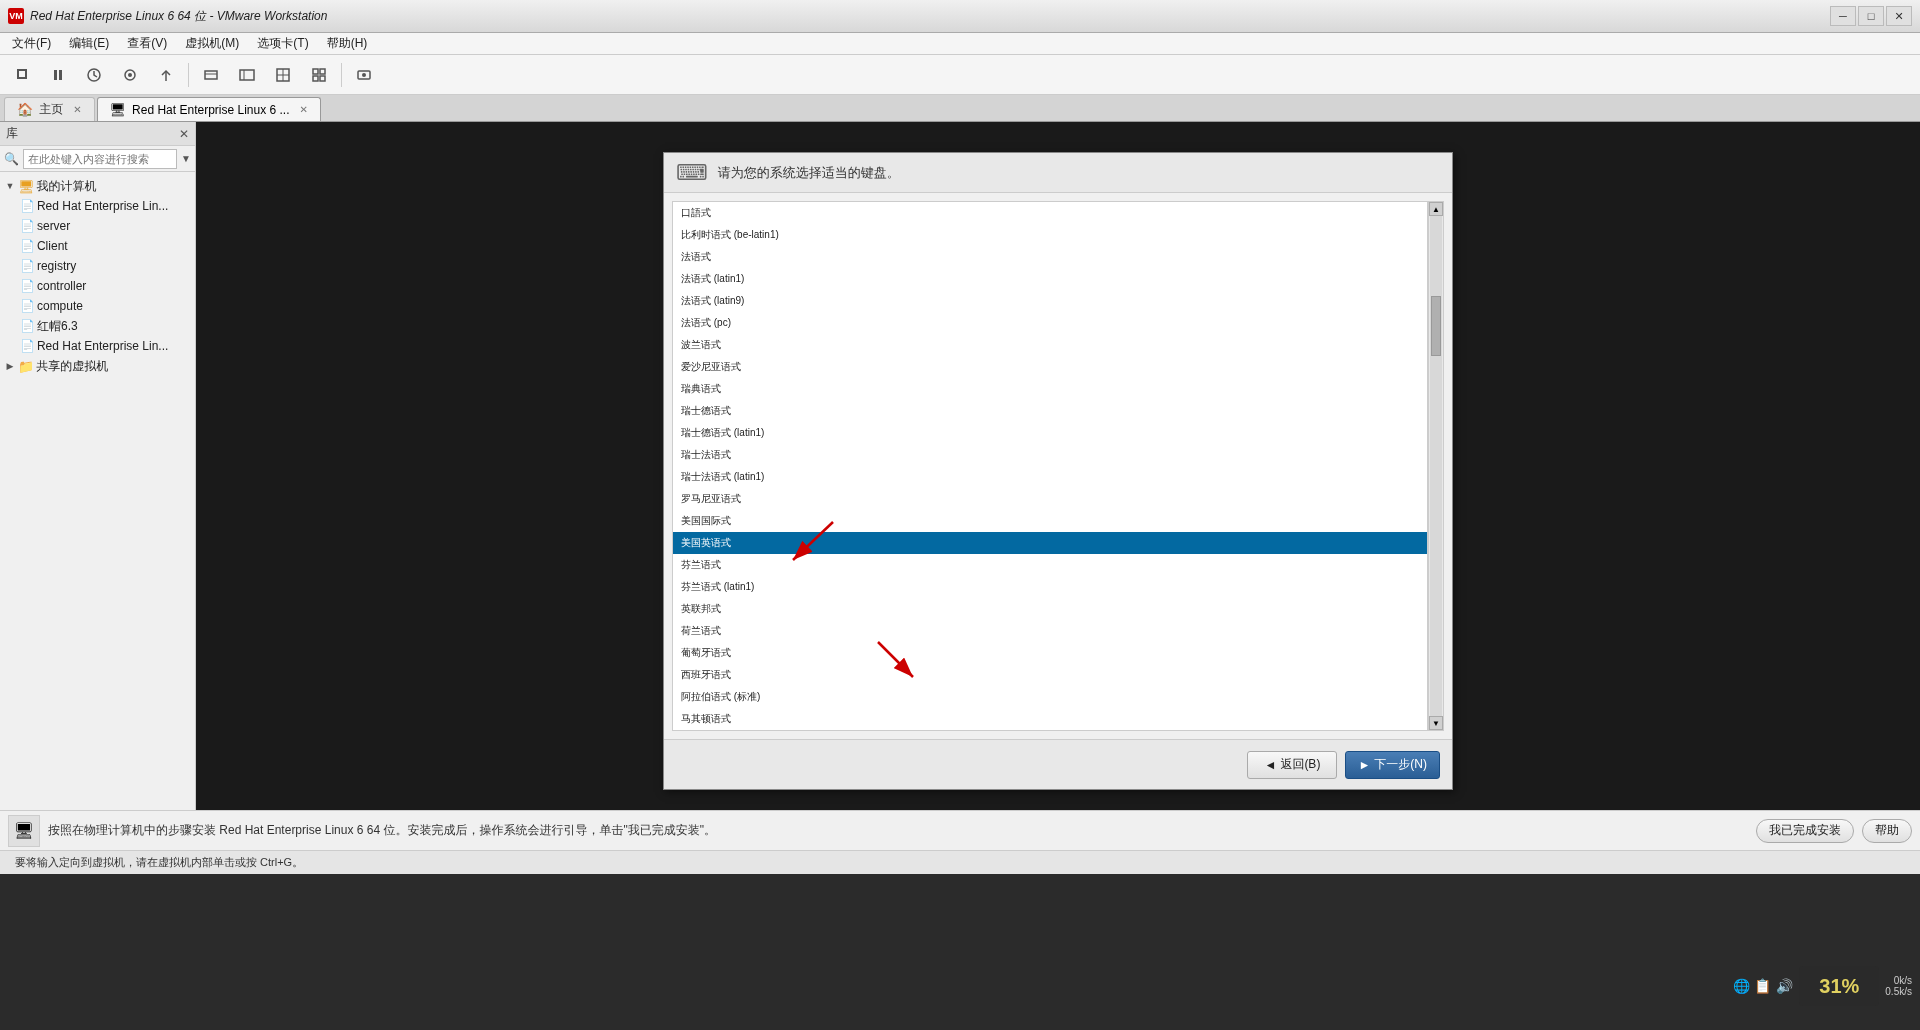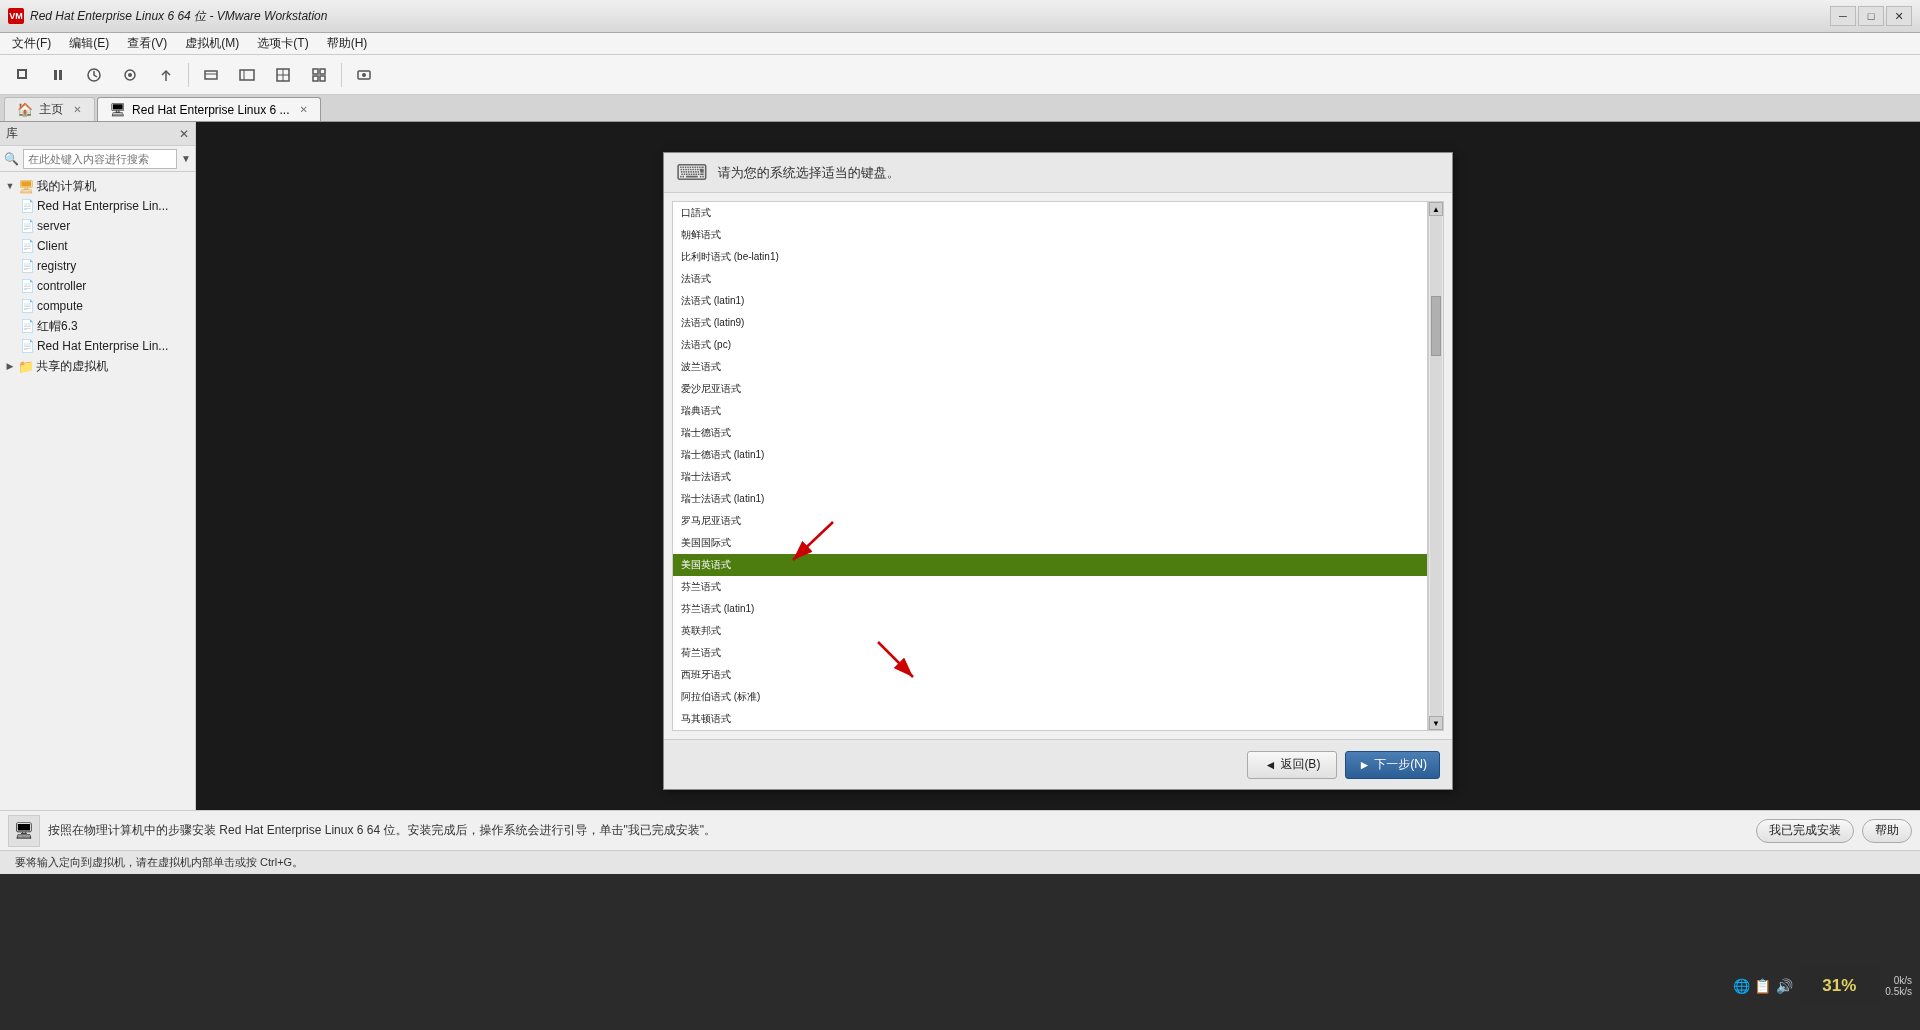--- a/index.html
+++ b/index.html
@@ -259,21 +259,21 @@
     .list-item {
       height: 22px;
       padding: 0 8px;
       display: flex;
       align-items: center;
       font-size: 10px;
       color: #222;
       cursor: pointer;
     }
     .list-item.selected {
-      background: #4d7c0f;
+      background: #0369a1;
       color: white;
     }
     .dialog-scrollbar {
       width: 16px;
       background: #e8e8e8;
       border: 1px solid #ccc;
       margin: 8px 8px 8px 0;
       display: flex;
       flex-direction: column;
       align-items: center;
@@ -601,40 +601,40 @@
 
         <div class="dialog-header">
           <span class="dialog-header-icon">⌨</span>
           <span class="dialog-header-text">请为您的系统选择适当的键盘。</span>
         </div>
 
         <div class="dialog-list-container" style="height: 520px;">
           <div class="dialog-list" id="keyboard-list">
 
           <div class="list-item">口語式</div>
-              <div class="list-item">朝鲜语式</div>
               <div class="list-item">比利时语式 (be-latin1)</div>
               <div class="list-item">法语式</div>
               <div class="list-item">法语式 (latin1)</div>
               <div class="list-item">法语式 (latin9)</div>
               <div class="list-item">法语式 (pc)</div>
               <div class="list-item">波兰语式</div>
               <div class="list-item">爱沙尼亚语式</div>
               <div class="list-item">瑞典语式</div>
               <div class="list-item">瑞士德语式</div>
               <div class="list-item">瑞士德语式 (latin1)</div>
               <div class="list-item">瑞士法语式</div>
               <div class="list-item">瑞士法语式 (latin1)</div>
               <div class="list-item">罗马尼亚语式</div>
               <div class="list-item">美国国际式</div>
               <div class="list-item selected">美国英语式</div>
               <div class="list-item">芬兰语式</div>
               <div class="list-item">芬兰语式 (latin1)</div>
               <div class="list-item">英联邦式</div>
               <div class="list-item">荷兰语式</div>
+              <div class="list-item">葡萄牙语式</div>
               <div class="list-item">西班牙语式</div>
               <div class="list-item">阿拉伯语式 (标准)</div>
               <div class="list-item">马其顿语式</div>
             </div>
           <div class="dialog-scrollbar">
             <div class="scrollbar-up">▲</div>
             <div class="scrollbar-track">
               <div class="scrollbar-thumb"></div>
             </div>
             <div class="scrollbar-down">▼</div>
@@ -683,19 +683,19 @@
   <span>要将输入定向到虚拟机，请在虚拟机内部单击或按 Ctrl+G。</span>
 </div>
 
 <div class="tray-area">
   <div style="display:flex;gap:4px;align-items:center;">
     <span style="font-size:14px;color:#ccc;">🌐</span>
     <span style="font-size:14px;color:#ccc;">📋</span>
     <span style="font-size:14px;color:#ccc;">🔊</span>
   </div>
   <div class="tray-clock">
-    <span style="font-size:17px;font-weight:bold;">31%</span>
+    <span style="font-size:20px;font-weight:bold;">31%</span>
   </div>
   <div class="tray-net">
     <span>0k/s</span>
     <span>0.5k/s</span>
   </div>
 </div>
 
 </body></html>

